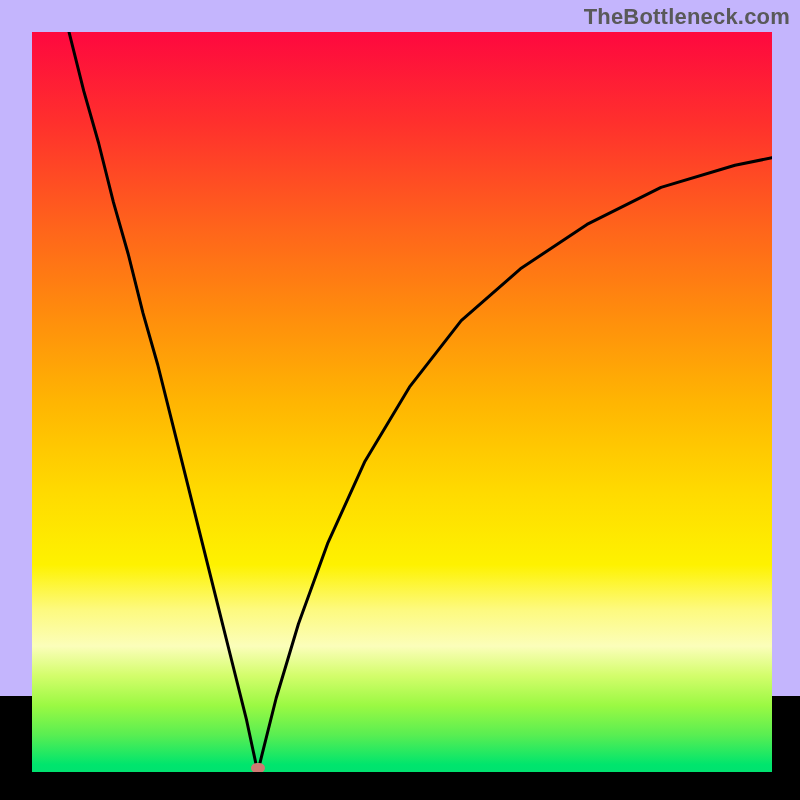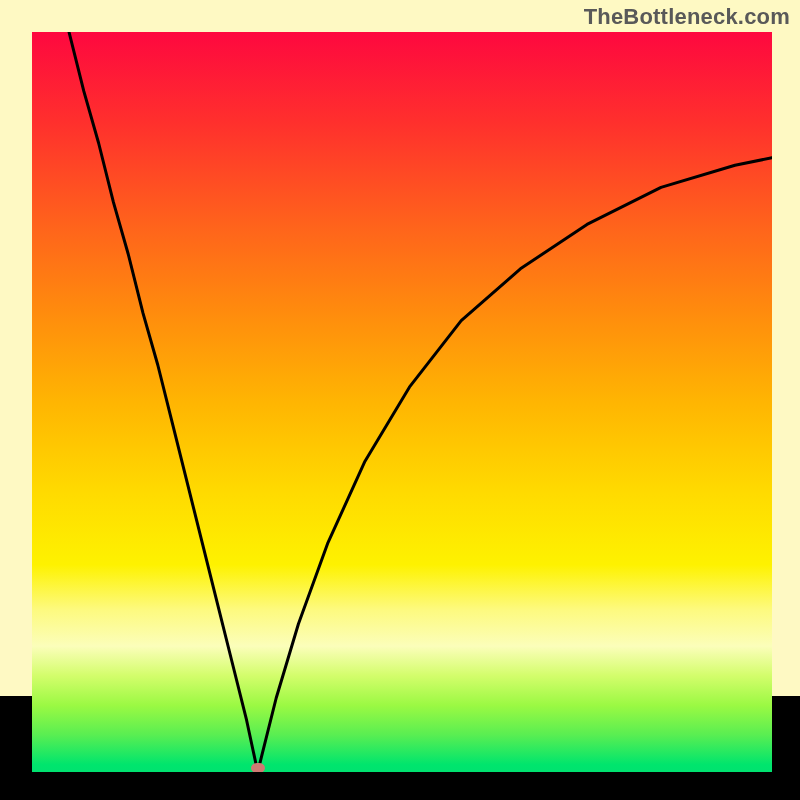--- a/index.html
+++ b/index.html
@@ -8,21 +8,21 @@
     width: 800px;
     height: 800px;
     background: #000;
     overflow: hidden;
     font-family: Arial, Helvetica, sans-serif;
   }
   .frame {
     position: relative;
     width: 800px;
     height: 696px;
-    background: #fef9c3;
+    background: #c4b5fd;
   }
   .plot-area {
     position: absolute;
     left: 32px;
     top: 32px;
     width: 740px;
     height: 740px;
     
     background: linear-gradient(
       to bottom,

